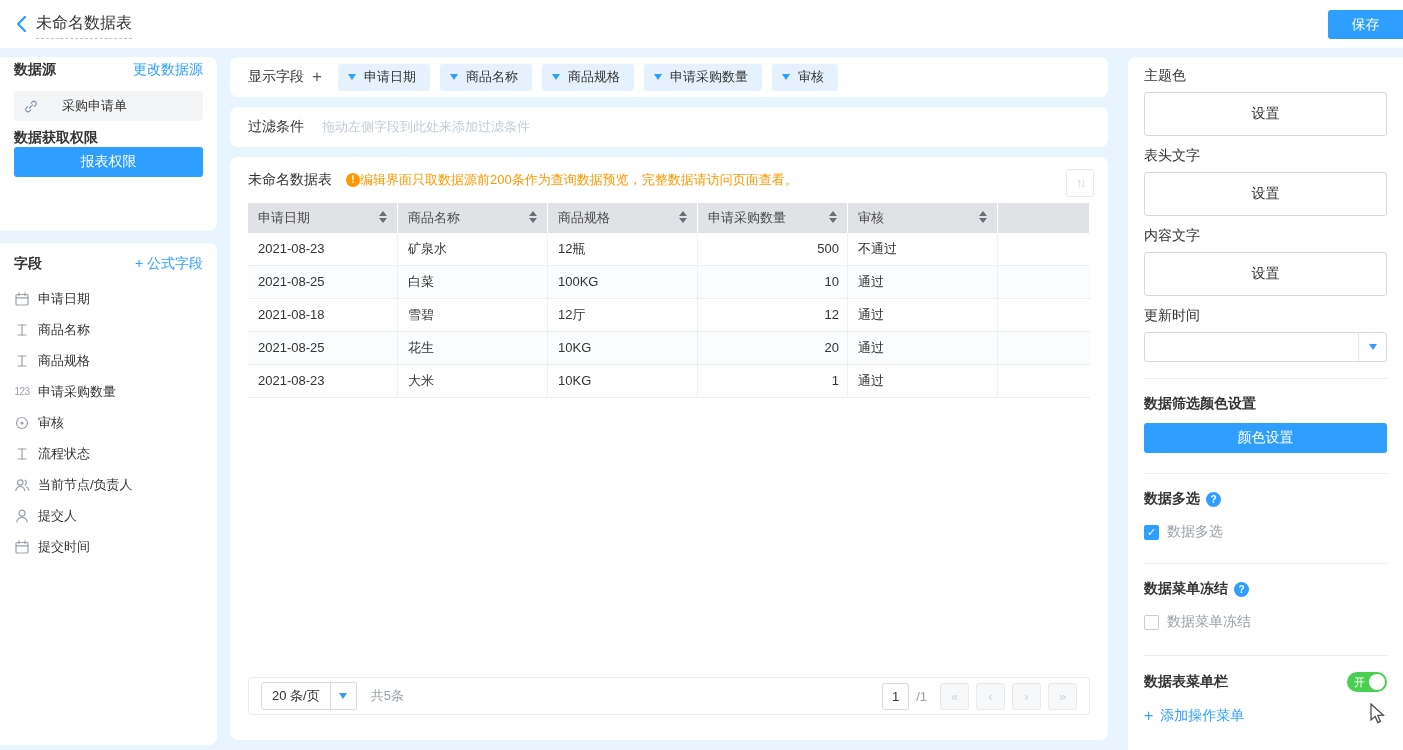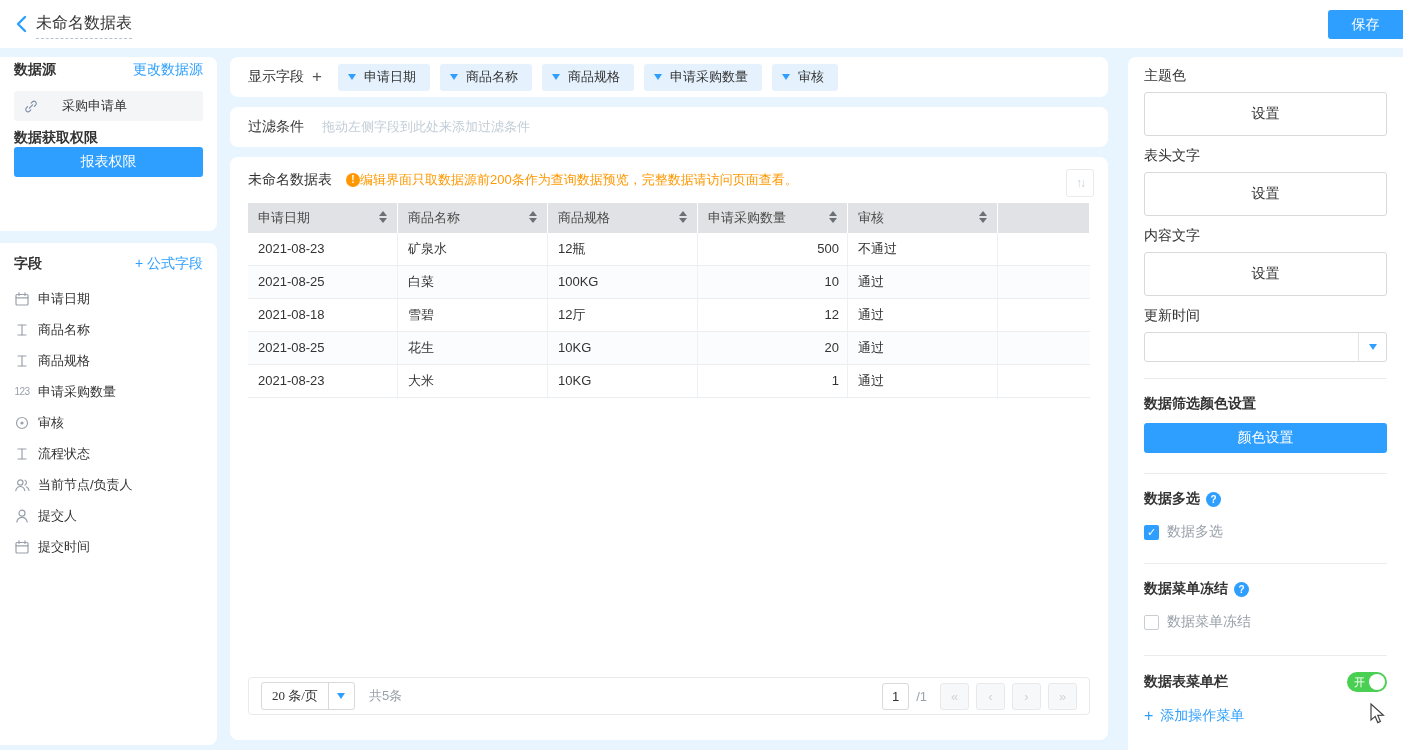--- a/index.html
+++ b/index.html
@@ -59,21 +59,21 @@
   .s-up { width:0; height:0; border-left:4px solid transparent; border-right:4px solid transparent; border-bottom:5px solid #6b6f76; }
   .s-dn { width:0; height:0; border-left:4px solid transparent; border-right:4px solid transparent; border-top:5px solid #6b6f76; }
   .grid-row { height:33px; border-bottom:1px solid #ebeef1; }
   .grid-row:nth-child(even) { background:#fbfcfd; }
   .cell { line-height:32px; padding-left:10px; border-right:1px solid #eef1f4; overflow:hidden; white-space:nowrap; }
   .cell.num { text-align:right; padding-right:8px; }
   .cell.empty { border-right:none; }
 
   .pagebar { position:absolute; left:18px; right:18px; bottom:25px; height:38px; border:1px solid #e8eaed; border-radius:4px; display:flex; align-items:center; padding:0 12px; }
   .size-select { height:28px; border:1px solid #d9d9d9; border-radius:3px; display:flex; align-items:center; cursor:pointer; background:#fff; }
-  .size-select .txt { padding:0 10px;font-family:Liberation Serif, serif; }
+  .size-select .txt { padding:0 10px; }
   .size-select .arrow-seg { width:26px; height:100%; border-left:1px solid #d9d9d9; display:flex; align-items:center; justify-content:center; }
   .total { color:#9aa1ab; margin-left:14px; }
   .pg-right { margin-left:auto; display:flex; align-items:center; gap:7px; }
   .pg-num { width:27px; height:27px; border:1px solid #d9d9d9; border-radius:3px; text-align:center; line-height:25px; color:#333; background:#fff; }
   .pg-total { color:#9aa1ab; margin-right:6px; }
   .nav-btn { width:29px; height:27px; background:#f7f8fa; border:1px solid #e7e9ec; border-radius:3px; color:#cfd4da; font-size:13px; display:flex; align-items:center; justify-content:center; cursor:default; }
 
   
   .r-panel { left:1128px; top:9px; width:275px; height:693px; border-radius:8px 0 0 0; padding:10px 16px; overflow:hidden; }
   .r-label { font-size:14px; color:#333; margin-bottom:7px; }

